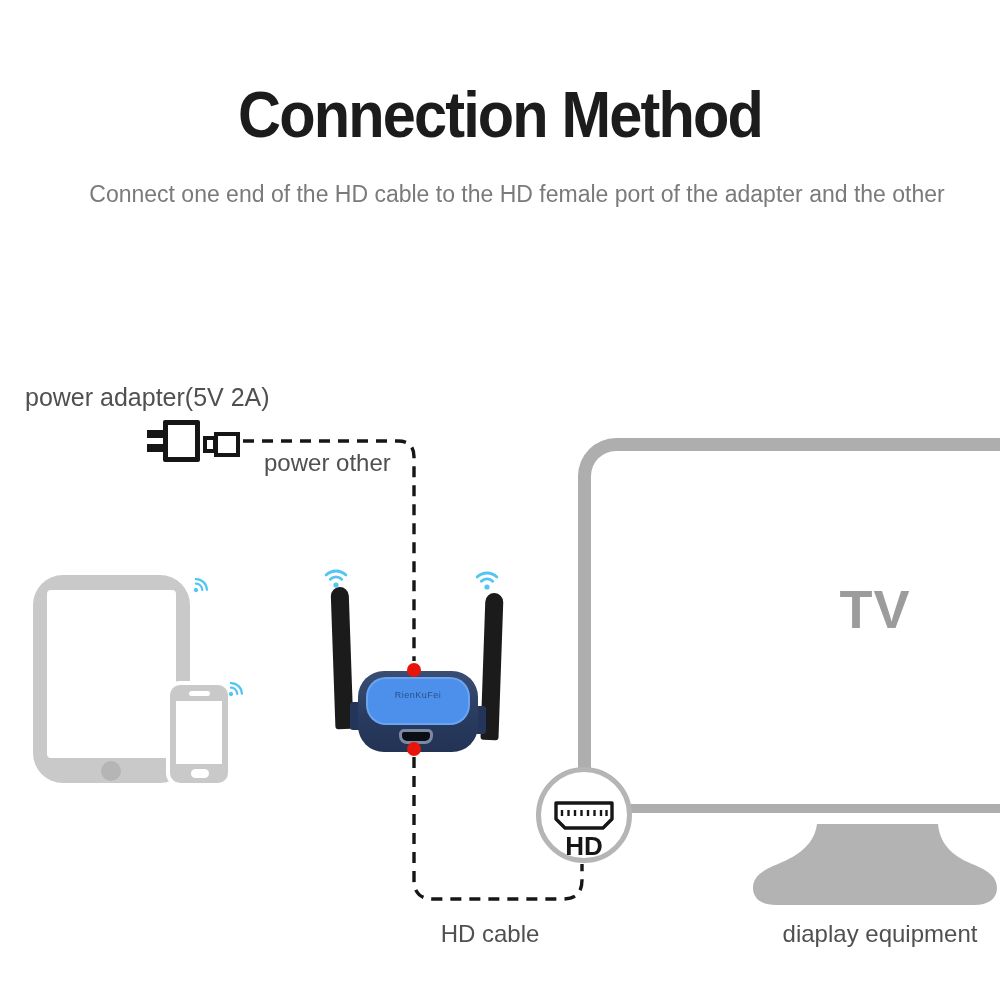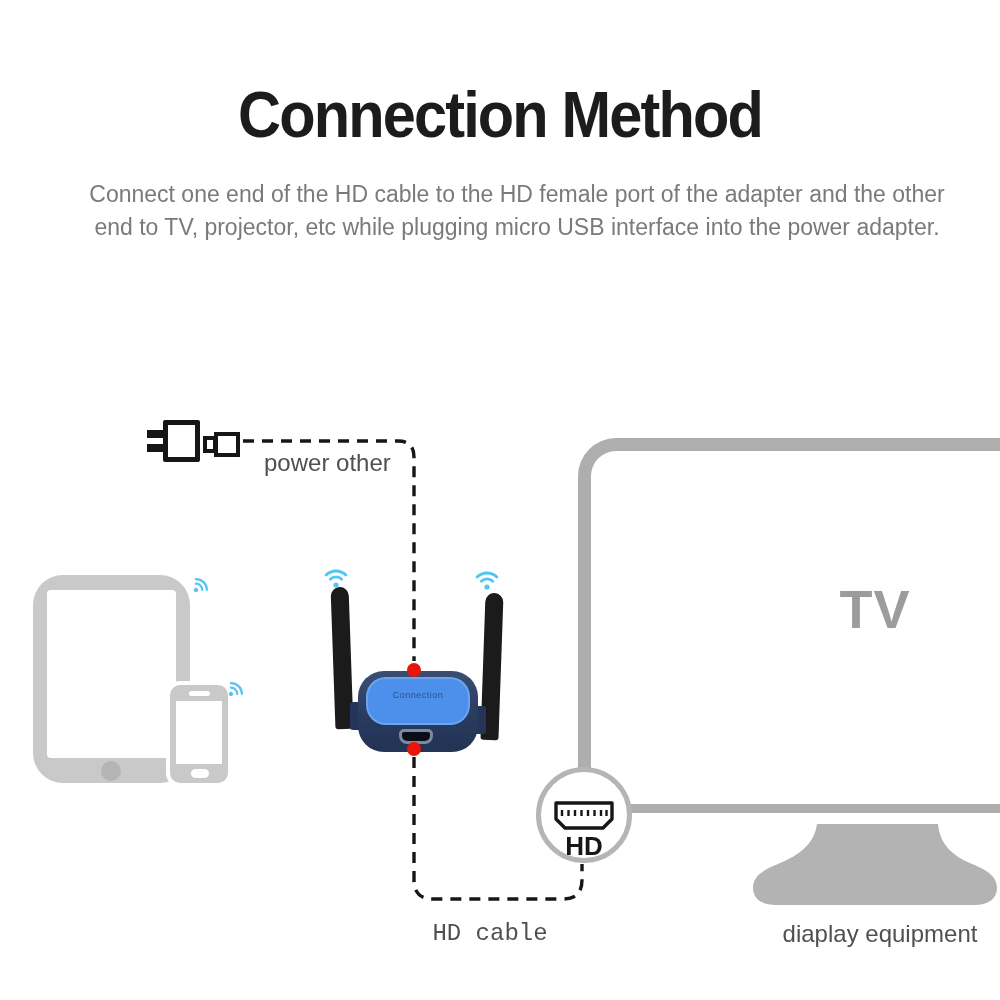--- a/index.html
+++ b/index.html
@@ -75,23 +75,23 @@
   .stand{fill:var(--stand_gray);}
 </style>
 </head>
 <body>
 
 <div class="canvas">
 
   <div class="abs title">Connection Method</div>
   <div class="abs desc">
     <span>Connect one end of the HD cable to the HD female port of the adapter and the other</span><br>
-    <span>end to TV, projector, etc while plugging micro USB interface into the power adapter.</span>
   </div>
 
+  <div class="abs lbl" style="left:25px;top:383px;font-size:25px;">power adapter(5V 2A)</div>
   <div>
     <div class="abs prong" style="left:147px;top:430px;"></div>
     <div class="abs prong" style="left:147px;top:444px;"></div>
     <div class="abs plug-body" style="left:163px;top:420px;"></div>
     <div class="abs plug-conn-s" style="left:203px;top:436px;"></div>
     <div class="abs plug-conn-b" style="left:214px;top:432px;"></div>
   </div>
   <div class="abs lbl" style="left:264px;top:449px;">power other</div>
 
   <div>
@@ -110,27 +110,27 @@
   <div class="abs tv-label">TV</div>
   <div class="abs lbl" style="left:740px;top:920px;width:280px;text-align:center;">diaplay equipment</div>
 
   <div>
     <div class="abs antenna" style="left:333px;top:587px;transform:rotate(-2deg);"></div>
     <div class="abs antenna" style="left:483px;top:593px;height:147px;transform:rotate(2deg);"></div>
     <div class="abs hinge" style="left:350px;top:702px;"></div>
     <div class="abs hinge" style="left:474px;top:706px;"></div>
     <div class="abs dev-body"></div>
     <div class="abs dev-top"></div>
-    <div class="abs dev-brand">Connection</div>
+    <div class="abs dev-brand">RienKuFei</div>
     <div class="abs dev-port"></div>
   </div>
 
   <div class="abs hd-circle"></div>
   <div class="abs hd-text">HD</div>
-  <div class="abs lbl" style="left:420px;top:920px;width:140px;text-align:center;font-family:Liberation Mono, monospace;">HD cable</div>
+  <div class="abs lbl" style="left:420px;top:920px;width:140px;text-align:center;">HD cable</div>
 
   <svg class="abs overlay" viewBox="0 0 1000 1000">
 
     <path class="stand" d="M 817 824 H 938 C 940 848 958 858 972 864 C 990 871 997 878 997 888 C 997 899 988 905 974 905 H 776 C 762 905 753 899 753 888 C 753 878 760 871 778 864 C 792 858 814 848 817 824 Z"></path>
 
     <path class="cord" d="M 243 441 L 398 441 Q 414 441 414 457 L 414 661"></path>
 
     <path class="cord" d="M 414 757 L 414 880 Q 414 899 433 899 L 563 899 Q 582 899 582 880 L 582 864"></path>
 
     <circle class="red-dot" cx="414" cy="670" r="7"></circle>

